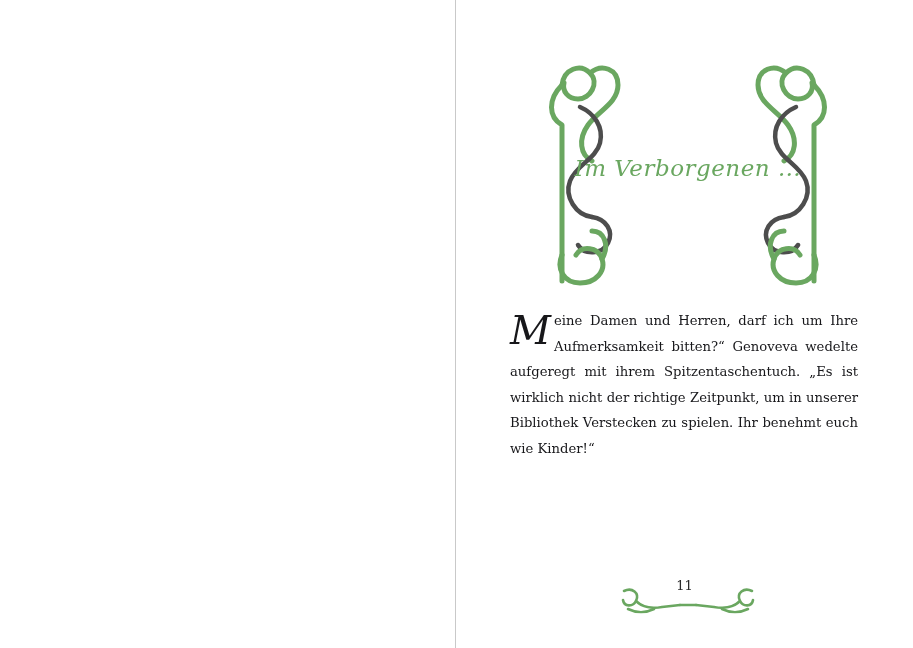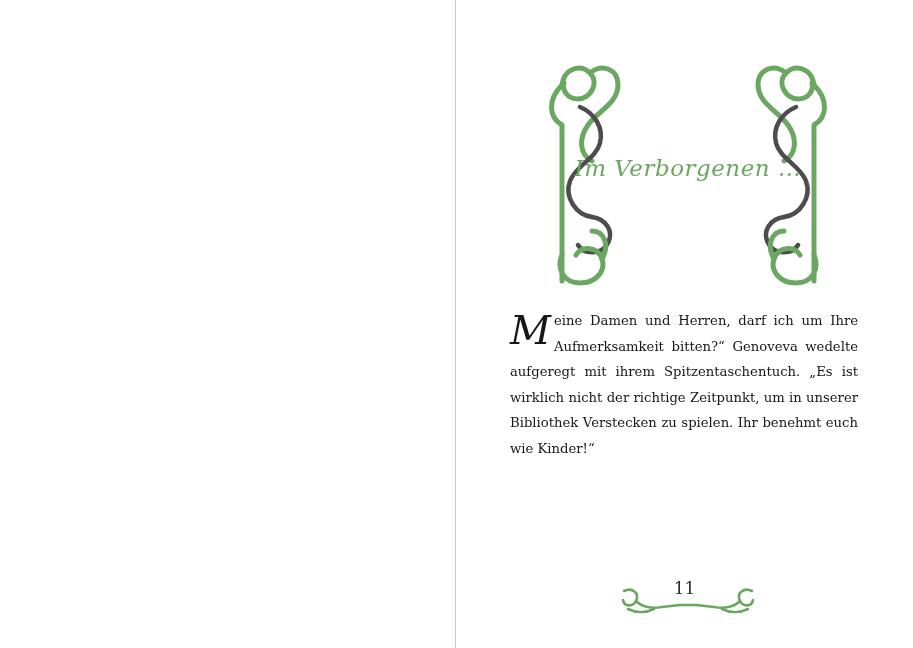--- a/index.html
+++ b/index.html
@@ -89,21 +89,21 @@
     margin-right: 1px;
     color: #17171a;
   }
   .page-number {
     position: absolute;
     left: 0;
     top: 578px;
     width: 457px;
     text-align: center;
     font-family: "DejaVu Serif", serif;
-    font-size: 17px;
+    font-size: 13px;
     color: #2a2a2a;
   }
   .footer-orn {
     position: absolute;
     left: 162px;
     top: 583px;
     width: 140px;
     height: 34px;
   }
   .footer-orn svg {

